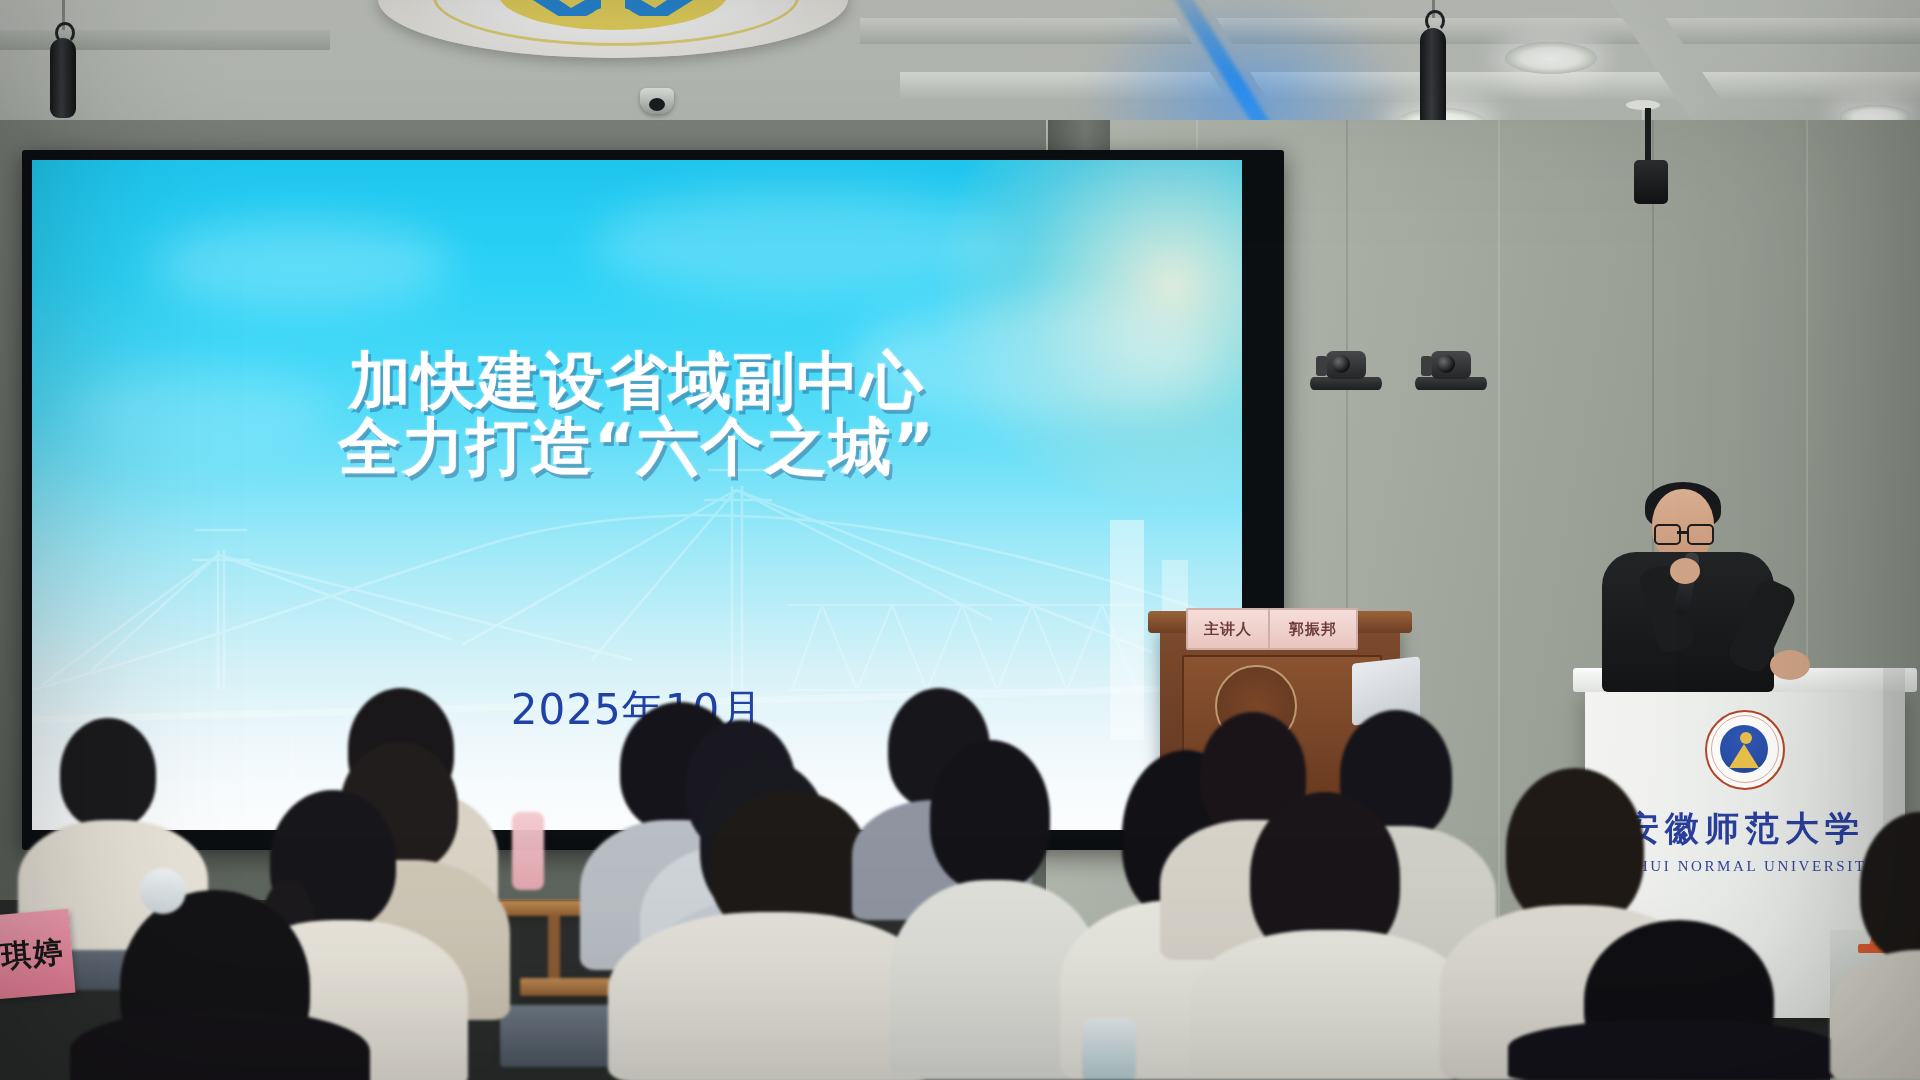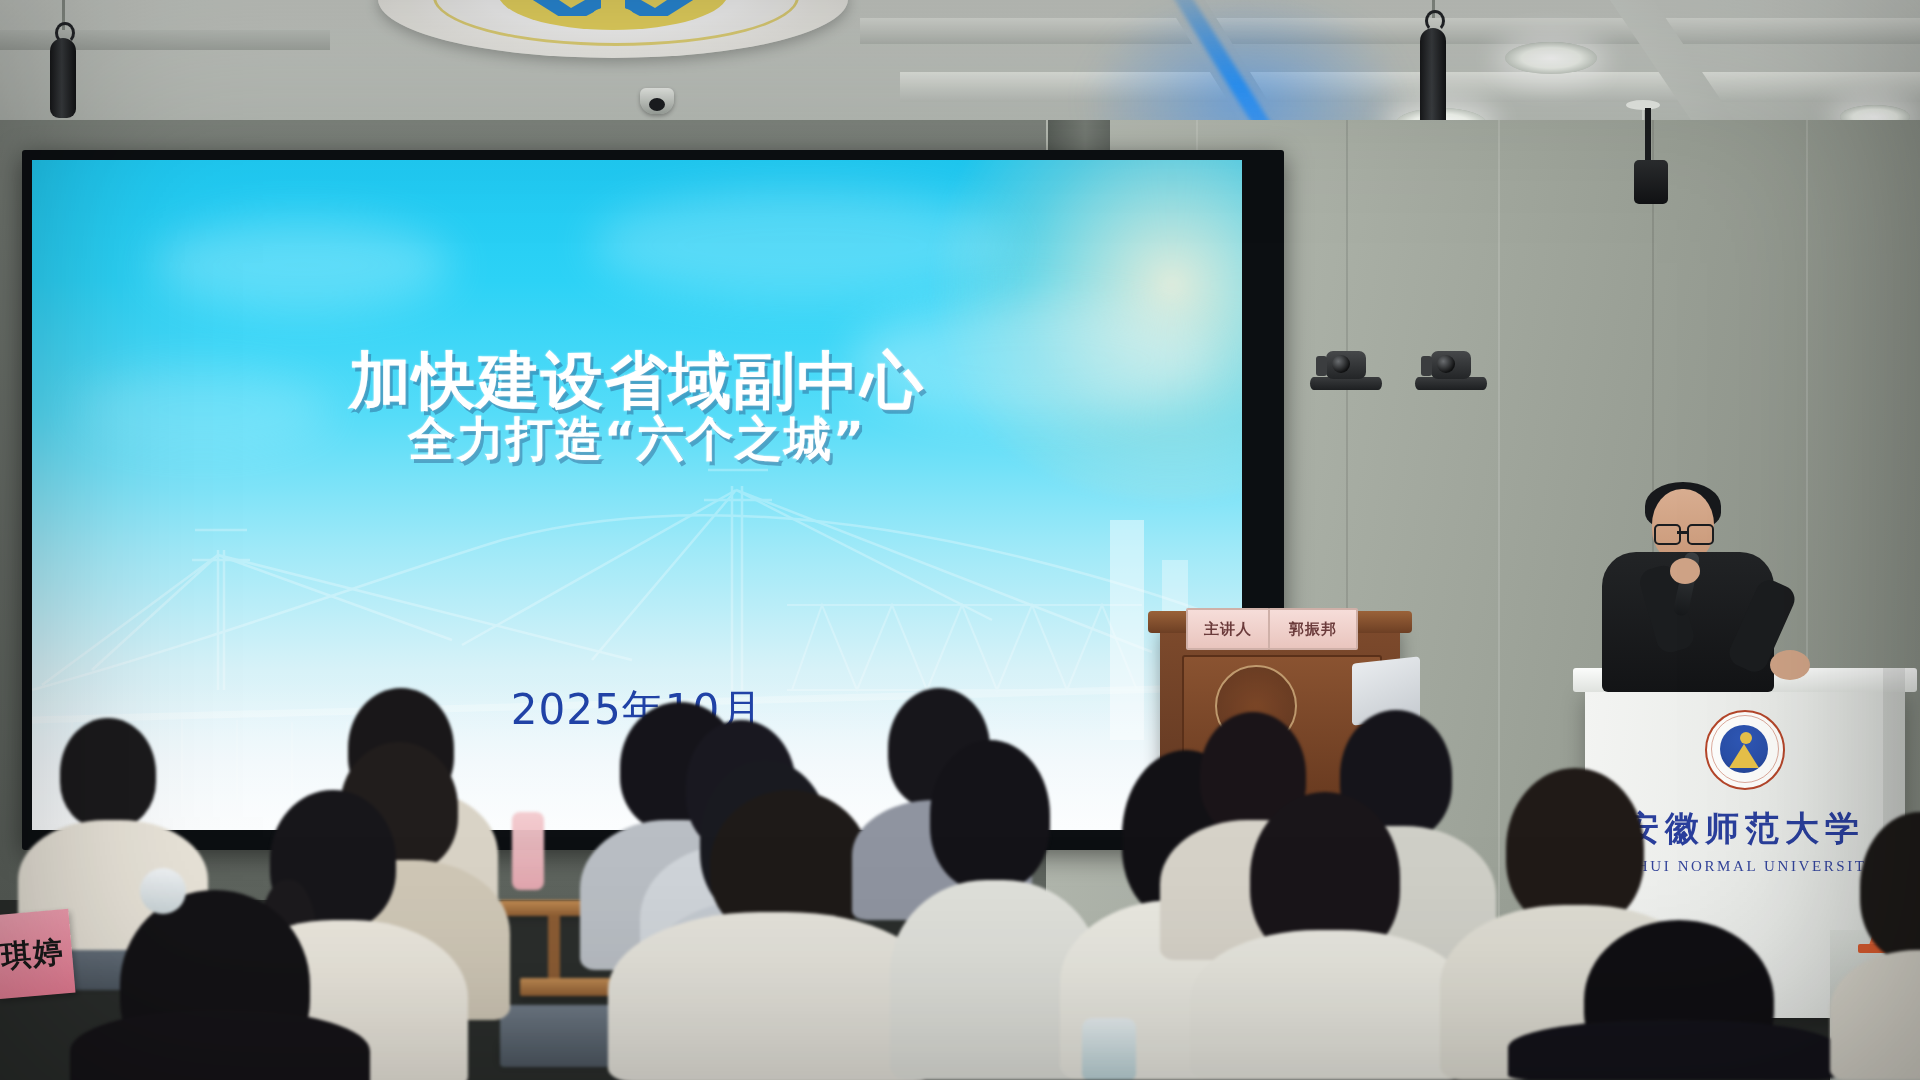--- a/index.html
+++ b/index.html
@@ -47,21 +47,21 @@
   .water{position:absolute;left:0;bottom:0;width:100%;height:150px;
     background:linear-gradient(180deg,rgba(255,255,255,.0),rgba(255,255,255,.55));}
   .sunglow{position:absolute;border-radius:50%;
     background:radial-gradient(circle,rgba(255,240,215,.85),rgba(255,225,190,.25) 45%,rgba(255,220,180,0) 72%);filter:blur(6px);}
 
   .slide-title{position:absolute;width:100%;text-align:center;color:#ffffff;
     font-family:"DejaVu Sans","Liberation Sans",sans-serif;font-weight:bold;
     letter-spacing:2px;line-height:1.06;
     text-shadow:3px 4px 0 rgba(40,90,140,.45), 0 0 2px rgba(255,255,255,.9);}
   .slide-title .l1{font-size:62px;display:block;}
-  .slide-title .l2{font-size:47px;display:block;}
+  .slide-title .l2{font-size:62px;display:block;}
   .slide-presenter{position:absolute;width:100%;text-align:center;color:#1b3a8f;
     font-family:"DejaVu Sans","Liberation Sans",sans-serif;font-weight:bold;font-size:44px;letter-spacing:2px;}
   .slide-date{position:absolute;width:100%;text-align:center;color:#2042a6;
     font-family:"DejaVu Sans","Liberation Sans",sans-serif;font-size:42px;letter-spacing:1px;}
 
   
   .emblem{position:absolute;left:378px;top:-60px;width:470px;height:118px;border-radius:50%;
     background:radial-gradient(ellipse at center,#ffffff 38%,#f4f3ee 62%,#e4e3dc 100%);
     box-shadow:0 4px 14px rgba(0,0,0,.25);overflow:hidden;}
   .emblem-ring{position:absolute;left:55px;top:8px;width:360px;height:92px;border-radius:50%;

